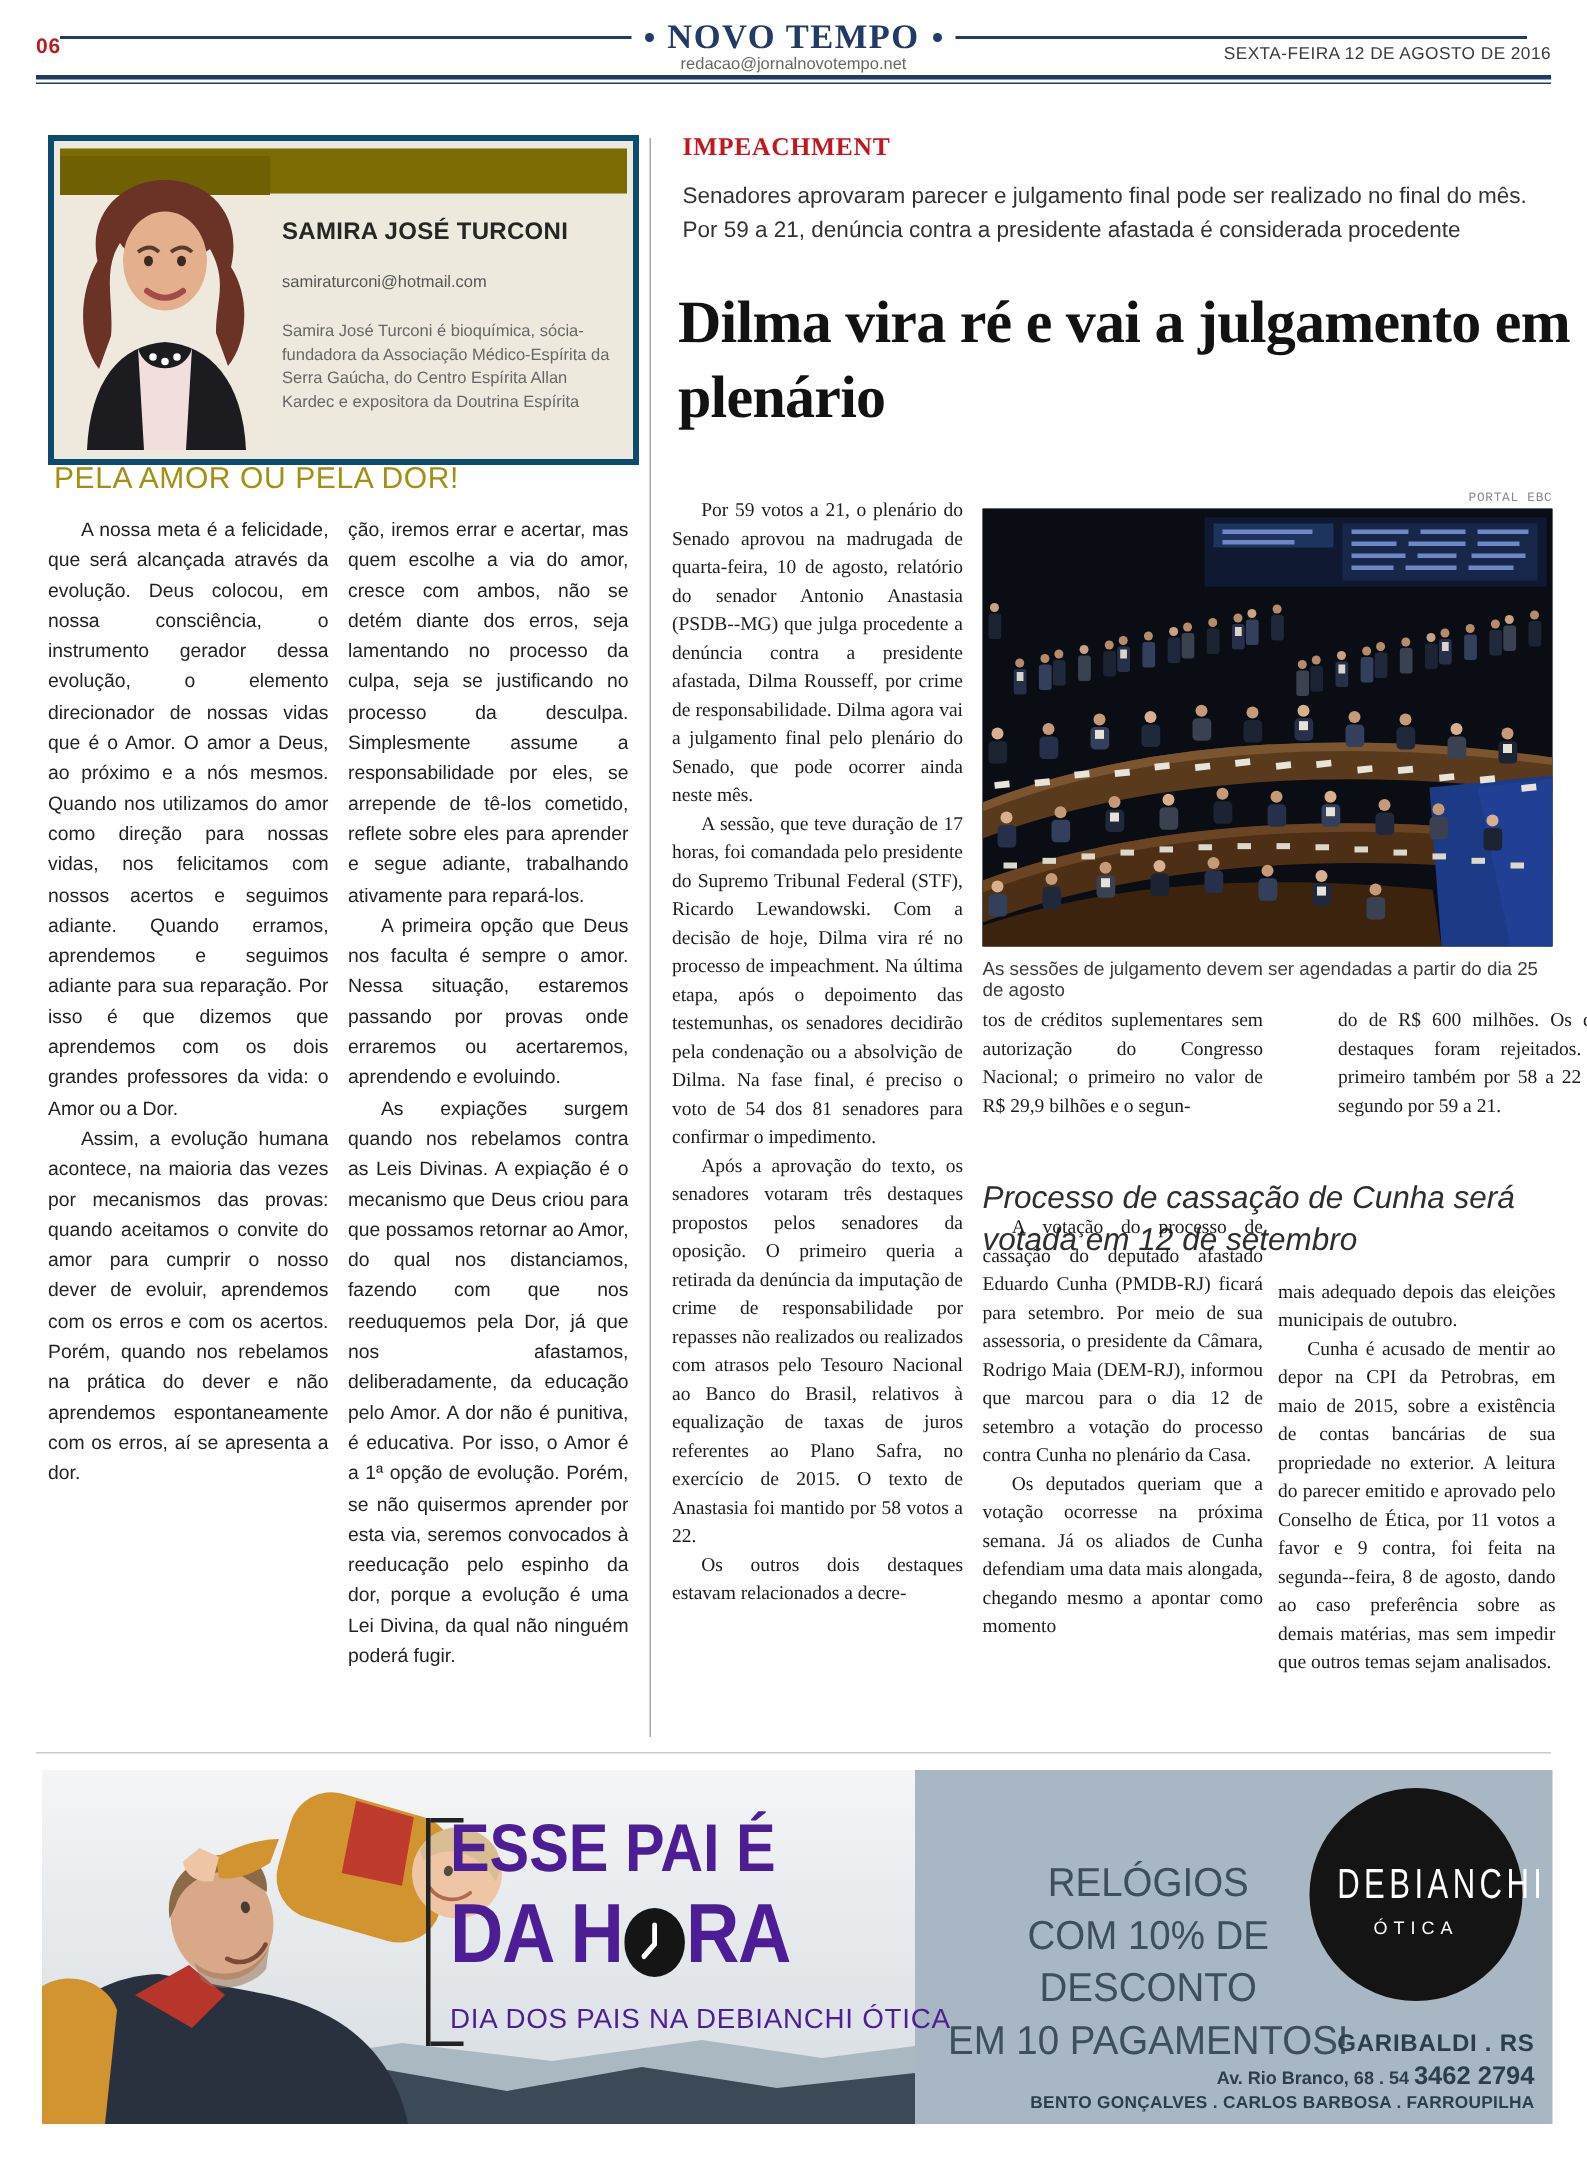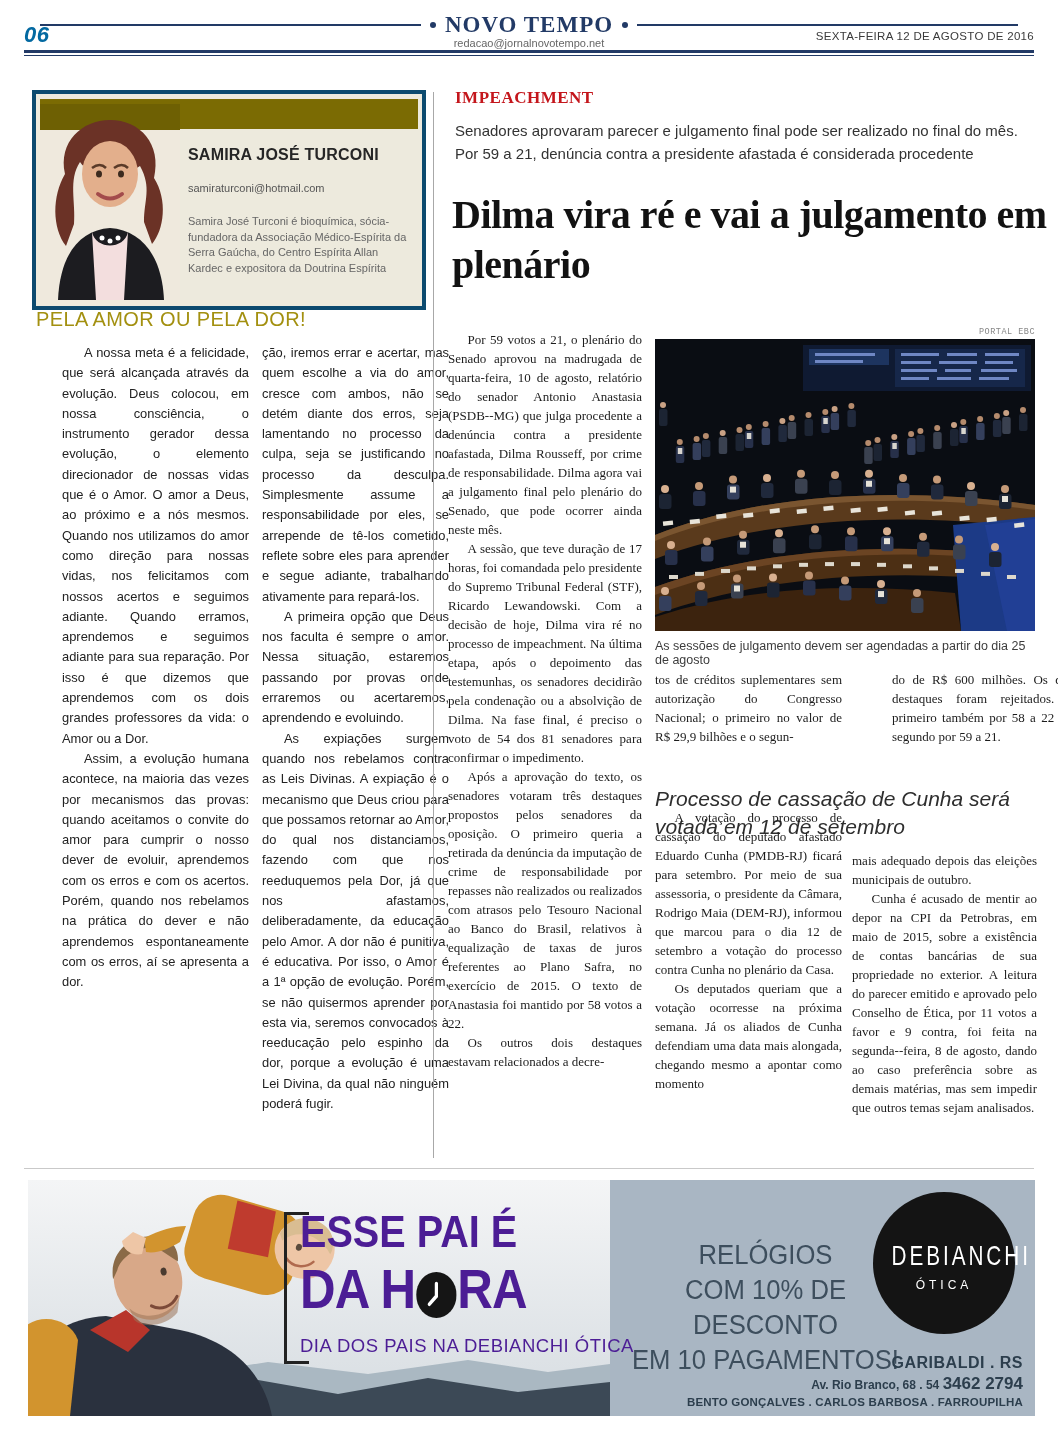--- a/index.html
+++ b/index.html
@@ -1,41 +1,41 @@
 <!DOCTYPE html>
 <html lang="pt"><head>
 <meta charset="utf-8">
 <style>
   html,body{margin:0;padding:0;background:#ffffff;}
   #page{position:relative;width:1058px;height:1443px;background:#ffffff;overflow:hidden;
         font-family:"Liberation Sans",sans-serif;color:#1d1d1d;}
   .abs{position:absolute;}
 
   
-  .pg-num{left:24px;top:22px;font-size:22px;font-weight:bold;color:#0369a1;letter-spacing:.5px;font-style:italic;}
+  .pg-num{left:24px;top:22px;font-size:14px;font-weight:bold;color:#b91c1c;letter-spacing:.5px;}
   .mast-row{left:40px;right:40px;top:12px;display:flex;align-items:center;gap:9px;}
   .mast-line{flex:1;height:2px;background:#223a66;}
   .mast-dot{width:6px;height:6px;border-radius:50%;background:#223a66;flex:none;}
   .mast-title{font-family:"Liberation Serif",serif;font-weight:bold;font-size:23px;color:#223a66;letter-spacing:1px;flex:none;}
   .mast-email{left:0;right:0;top:37px;text-align:center;font-size:11px;color:#666;}
   .hdr-date{right:24px;top:30px;font-size:11.5px;color:#3a3a3a;letter-spacing:.3px;}
   .hdr-rule{left:24px;right:24px;top:50px;height:2px;border-top:3px solid #223a66;border-bottom:1px solid #223a66;}
 
   
   .author-box{left:32px;top:90px;width:386px;height:212px;background:#edeadd;border:4px solid #0c4a6e;}
   .gold-bar{position:absolute;left:4px;right:4px;top:5px;height:30px;background:#7b6b03;}
   .author-photo{position:absolute;left:4px;top:10px;width:140px;height:196px;}
   .author-name{position:absolute;left:152px;top:52px;width:228px;font-size:16px;font-weight:bold;color:#262626;letter-spacing:.2px;}
   .author-email{position:absolute;left:152px;top:88px;font-size:11px;color:#555;}
   .author-bio{position:absolute;left:152px;top:120px;width:228px;font-size:11px;line-height:1.42;color:#666;}
 
   
   .op-title{left:36px;top:308px;font-size:20px;color:#a39010;letter-spacing:.4px;}
   .op-col{top:343px;width:187px;height:814px;overflow:hidden;font-size:12.9px;line-height:20.3px;
-          text-align:justify;color:#222;margin-left:30px;}
+          text-align:justify;color:#222;}
   .op-col p{margin:0;text-indent:1.7em;}
   .op-col p.cont{text-indent:0;}
   #op-col1{left:32px;} #op-col2{left:232px;}
 
   .v-divider{left:433px;top:92px;width:1px;height:1066px;background:#a8a8a8;}
   .ad-rule{left:24px;right:24px;top:1168px;height:1px;background:#c9c9c9;}
 
   
   .kicker{left:455px;top:88px;font-family:"Liberation Serif",serif;font-weight:bold;font-size:17px;color:#c4161c;letter-spacing:.5px;}
   .deck{left:455px;top:120px;width:585px;font-size:15px;line-height:1.5;color:#333;}

